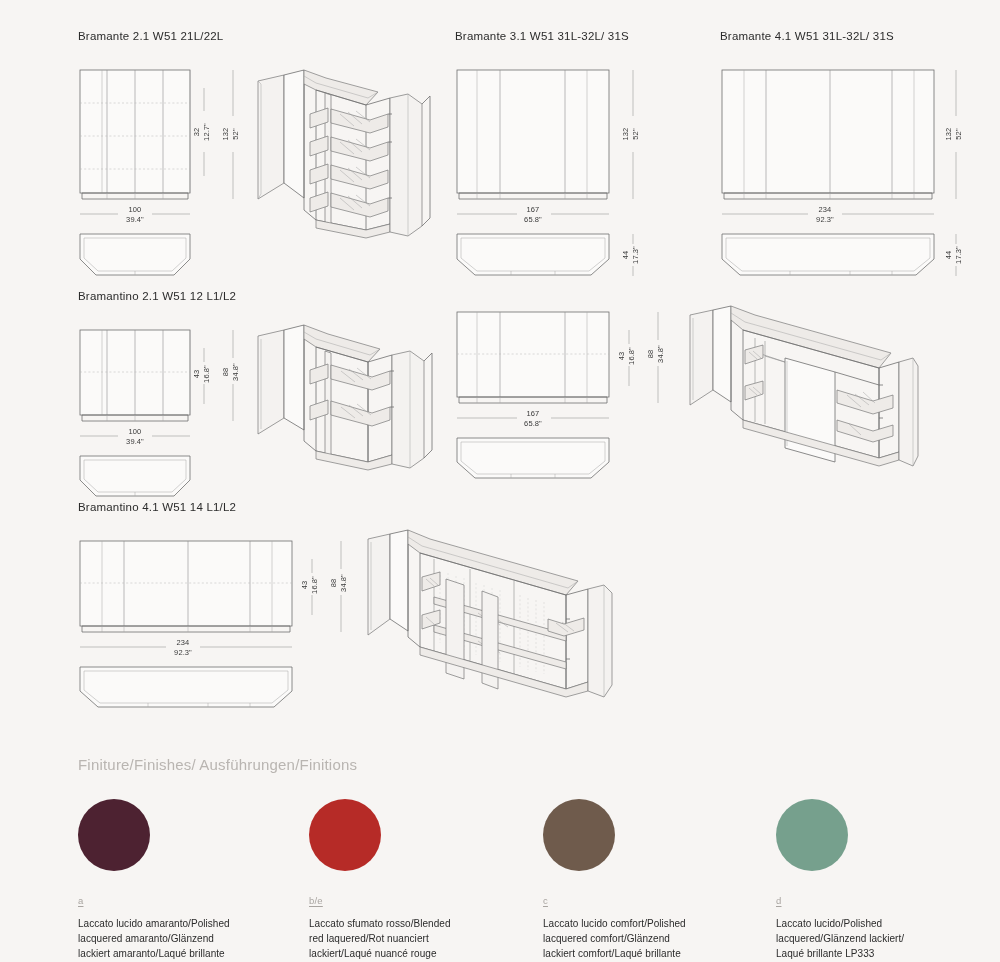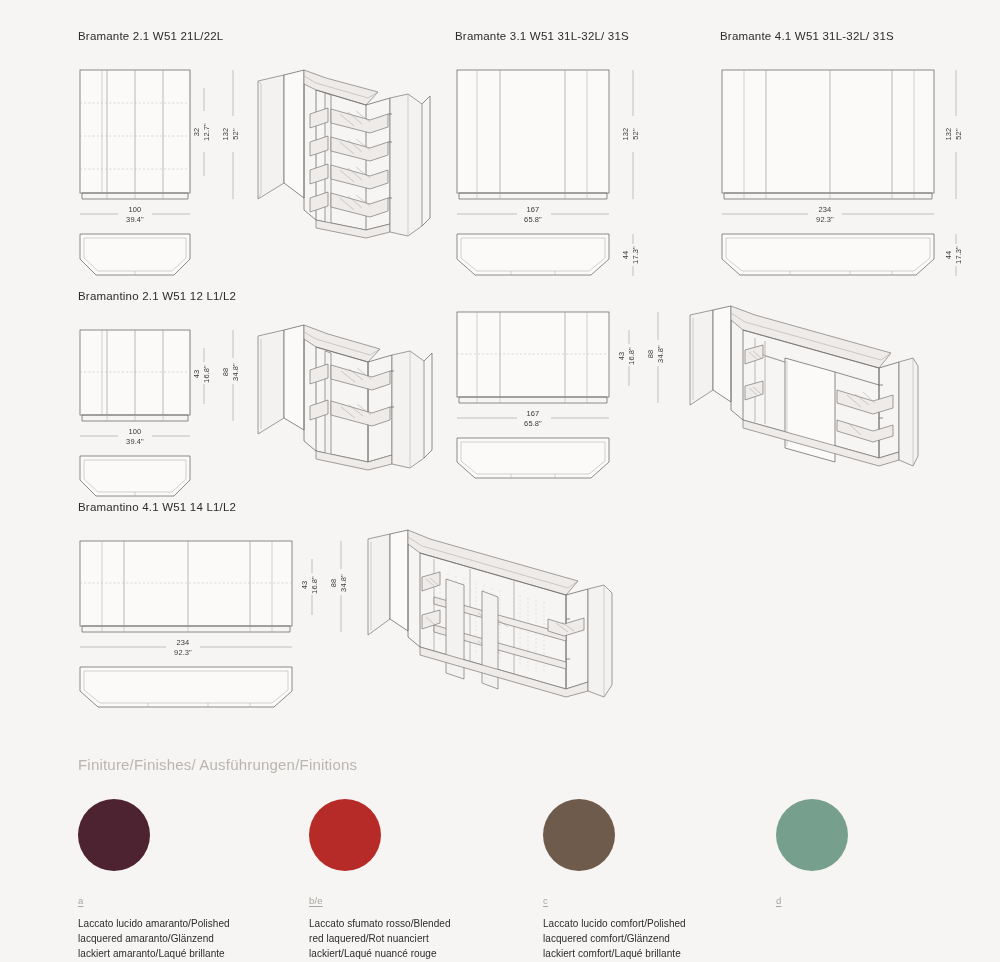--- a/index.html
+++ b/index.html
@@ -482,18 +482,21 @@
         <div class="swatch-code">c</div>
         <div class="swatch-desc">Laccato lucido comfort/Polished
 lacquered comfort/Glänzend
 lackiert comfort/Laqué brillante
 comfort LP332</div>
       </div>
 
       <div class="swatch" style="left:698px;">
         <span class="swatch-dot" style="background: rgb(118, 160, 141);"></span>
         <div class="swatch-code">d</div>
+        <div class="swatch-desc">Laccato lucido/Polished
+lacquered/Glänzend lackiert/
+Laqué brillante LP333</div>
       </div>
 
     </div>
   </div>
 
 </div>
 
 </body></html>

